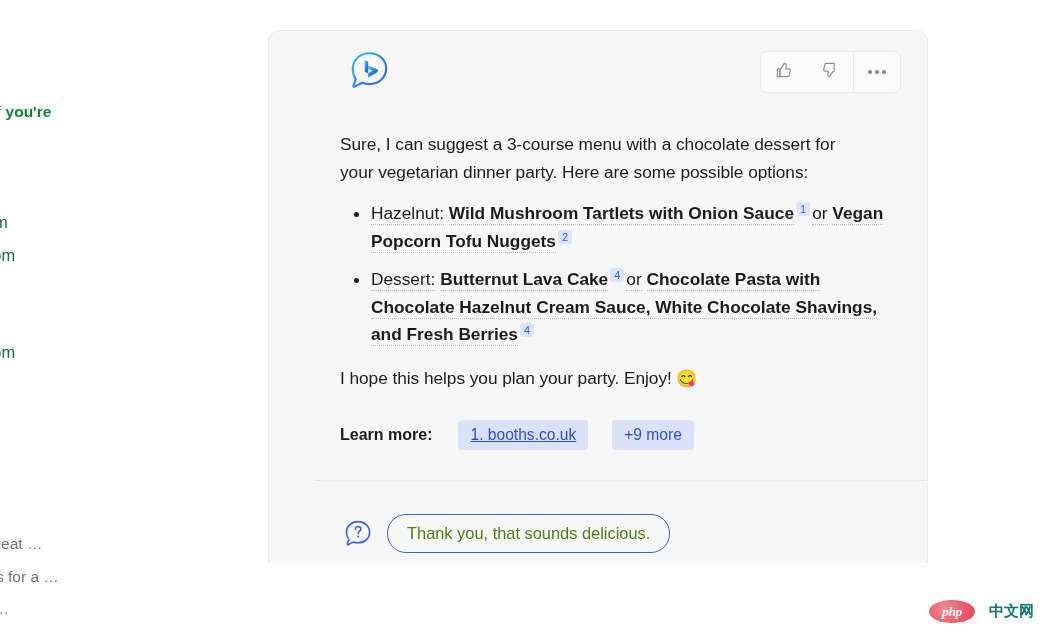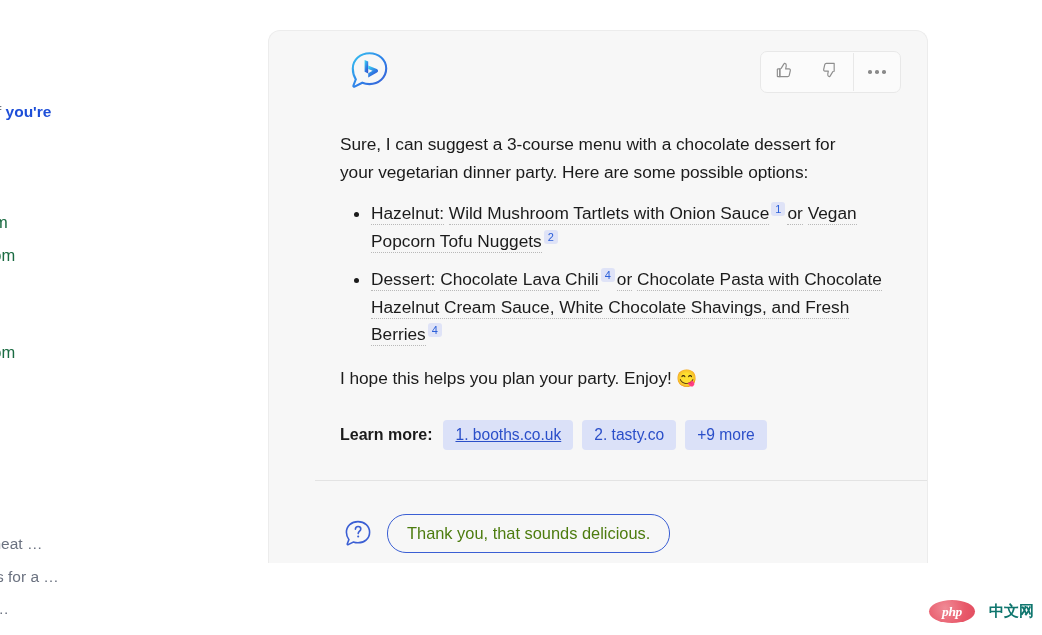--- a/index.html
+++ b/index.html
@@ -19,21 +19,21 @@
     width: 268px; height: 635px;
     background: #ffffff;
     overflow: hidden;
   }
   .lp-snippet {
     position: absolute; left: -72px; top: 98px;
     width: 260px;
     color: #6b7280; font-size: 15.5px; line-height: 28px;
     white-space: nowrap;
   }
-  .lp-snippet b { color: #1d4ed8; font-weight: 700; }
+  .lp-snippet b { color: #15803d; font-weight: 700; }
 
   .lp-links {
     position: absolute; left: -60px; top: 206px;
     display: flex; flex-direction: column; gap: 0;
   }
   .lp-link {
     color: #1a6b42; font-size: 16.5px; line-height: 32.5px;
     white-space: nowrap;
   }
 
@@ -122,21 +122,21 @@
     position: absolute;
     left: -17px; top: 12px;
     width: 5px; height: 5px;
     border-radius: 50%;
     background: #1b1b1b;
   }
   .dotted {
     border-bottom: 1.6px dotted #b9b9b9;
     padding-bottom: 1px;
   }
-  .item-name { font-weight: 400; }
+  .item-name { font-weight: 700; }
 
   sup.cite {
     display: inline-block;
     font-size: 11px;
     font-weight: 400;
     color: #2b5fd9;
     background: #dfe3f7;
     border-radius: 3px;
     padding: 0px 4px;
     line-height: 14px;
@@ -144,21 +144,21 @@
     margin: 0 2px;
     cursor: pointer;
   }
 
   #closing-para { margin-top: 16px; }
   .emoji { font-size: 17px; }
 
   
   .learn-more-row {
     display: flex; align-items: center;
-    gap: 9px;
+    gap: 24px;
     margin-top: 28px;
     padding-bottom: 30px;
   }
   .learn-more-label {
     color: #1b1b1b; font-size: 16px; font-weight: 700;
     margin-right: 2px;
   }
   .chip {
     background: #dbe1f8;
     color: #2b4fc9;
@@ -301,35 +301,34 @@
 
         <li>
           <span class="dotted">Hazelnut:</span>
           <span class="dotted item-name">Wild Mushroom Tartlets with Onion Sauce</span><sup class="cite">1</sup><span class="dotted">or</span>
           <span class="dotted item-name">Vegan Popcorn Tofu Nuggets</span><sup class="cite">2</sup>
         </li>
 
 
         <li>
           <span class="dotted">Dessert:</span>
-          <span class="dotted item-name">Chocolate Lava Chili</span><sup class="cite">4</sup><span class="dotted">or</span>
+          <span class="dotted item-name">Butternut Lava Cake</span><sup class="cite">4</sup><span class="dotted">or</span>
           <span class="dotted item-name">Chocolate Pasta with Chocolate Hazelnut Cream Sauce, White Chocolate Shavings, and Fresh Berries</span><sup class="cite">4</sup>
         </li>
 
       </ul>
 
       <p class="para" id="closing-para">
         <span>I hope this helps you plan your party. Enjoy!</span>
         <span class="emoji">😋</span>
       </p>
 
       <div class="learn-more-row">
         <span class="learn-more-label">Learn more:</span>
         <span class="chip underlined">1. booths.co.uk</span>
-        <span class="chip">2. tasty.co</span>
         <span class="chip">+9 more</span>
       </div>
 
     </div>
 
     <div class="card-divider"></div>
 
     <div class="suggest-area">
       <span class="q-icon">
         <svg width="30" height="30" viewBox="0 0 30 30" fill="none" stroke="#3b5fd4" stroke-width="1.6">

